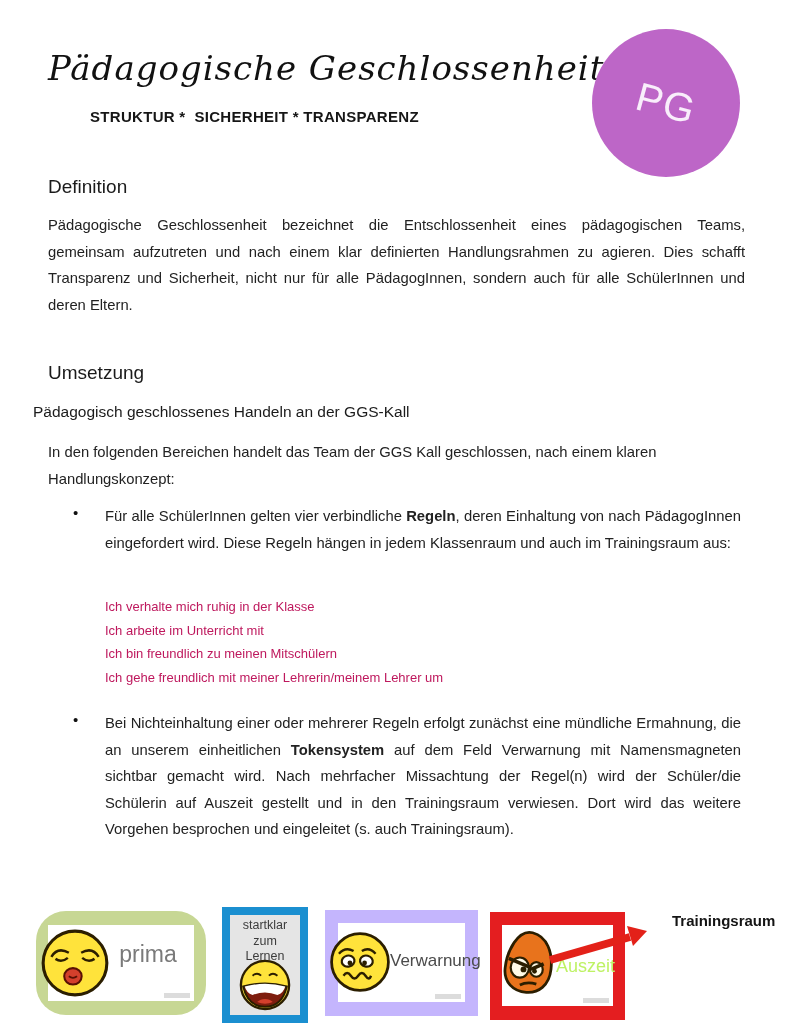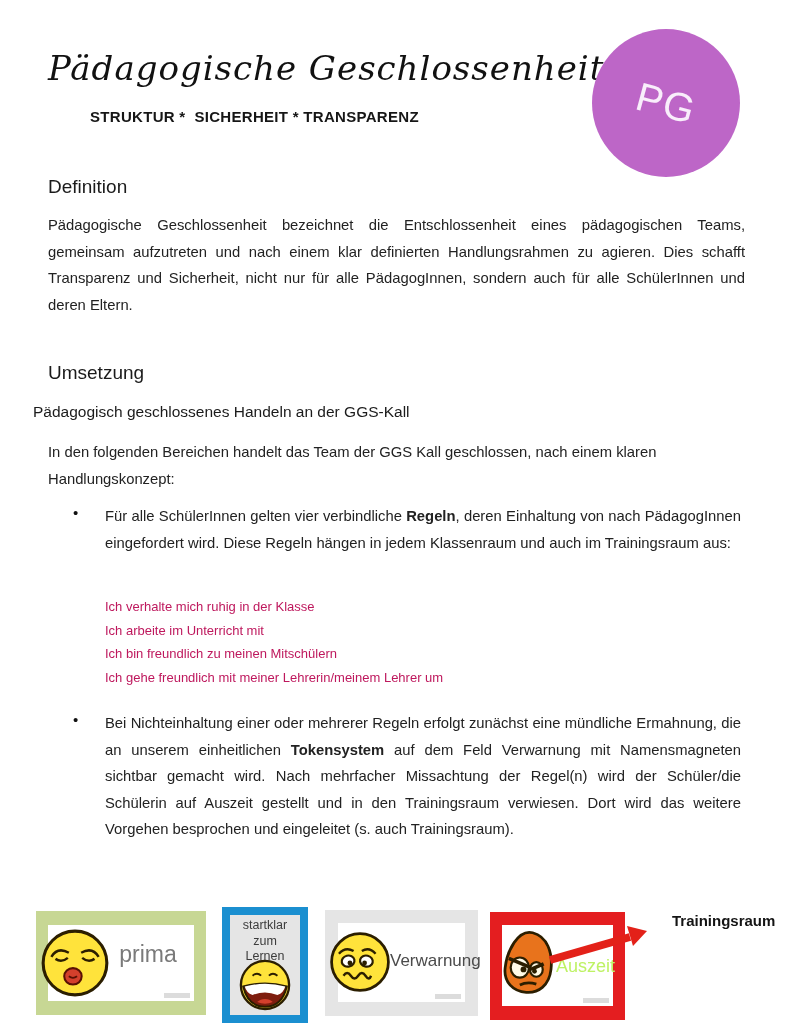--- a/index.html
+++ b/index.html
@@ -42,34 +42,34 @@
   .bullet .dot{position:absolute;left:0;top:1px;font-size:15px;color:#111;}
   .bullet .btext{
     margin-left:32px;width:636px;font-size:14.8px;line-height:26.5px;
     text-align:justify;color:#222;
   }
   .rules{position:absolute;left:105px;top:595px;font-size:13px;line-height:23.5px;color:#be185d;}
   
   .card{position:absolute;box-sizing:border-box;}
   .card .inner{position:absolute;background:#fff;}
   .wm{position:absolute;right:4px;bottom:3px;width:26px;height:5px;background:#dcdcdc;}
-  .c-prima{left:36px;top:911px;width:170px;height:104px;background:#c7d794;}
+  .c-prima{left:36px;top:911px;width:170px;height:104px;background:#c7d794;border-radius:30px;}
   .c-prima .inner{left:12px;top:14px;width:146px;height:76px;}
   .c-prima .smiley{position:absolute;left:2px;top:15px;width:74px;height:74px;}
   .c-prima .lbl{
     position:absolute;left:62px;top:30px;width:100px;text-align:center;
     font-size:23px;color:#7a7a7a;
   }
   .c-start{left:222px;top:907px;width:86px;height:116px;background:#e5e5e5;border:8px solid #1b8fd0;}
   .c-start .lbl{
     margin-top:3px;text-align:center;font-size:12.5px;line-height:15.5px;
     color:#3c3c3c;white-space:pre-line;
   }
   .c-start .smiley{position:absolute;left:7px;bottom:2px;width:56px;height:56px;}
-  .c-verw{left:325px;top:910px;width:153px;height:106px;background:#e5e5e5;}
+  .c-verw{left:325px;top:910px;width:153px;height:106px;background:#c4b5fd;}
   .c-verw .inner{left:13px;top:13px;width:127px;height:79px;}
   .c-verw .smiley{position:absolute;left:2px;top:19px;width:66px;height:66px;}
   .c-verw .lbl{position:absolute;left:65px;top:41px;font-size:17px;color:#4b4b4b;white-space:nowrap;}
   .c-ausz{left:490px;top:912px;width:135px;height:108px;background:#e41e20;}
   .c-ausz .inner{left:12px;top:13px;width:111px;height:81px;}
   .c-ausz .smiley{position:absolute;left:6px;top:17px;width:66px;height:68px;}
   .c-ausz .lbl{position:absolute;left:66px;top:44px;font-size:18px;color:#bef264;text-align:right;}
   .arrow-svg{position:absolute;left:528px;top:916px;width:140px;height:55px;}
   .tr-label{position:absolute;left:672px;top:912px;font-size:15px;font-weight:bold;color:#141414;}
 </style>

